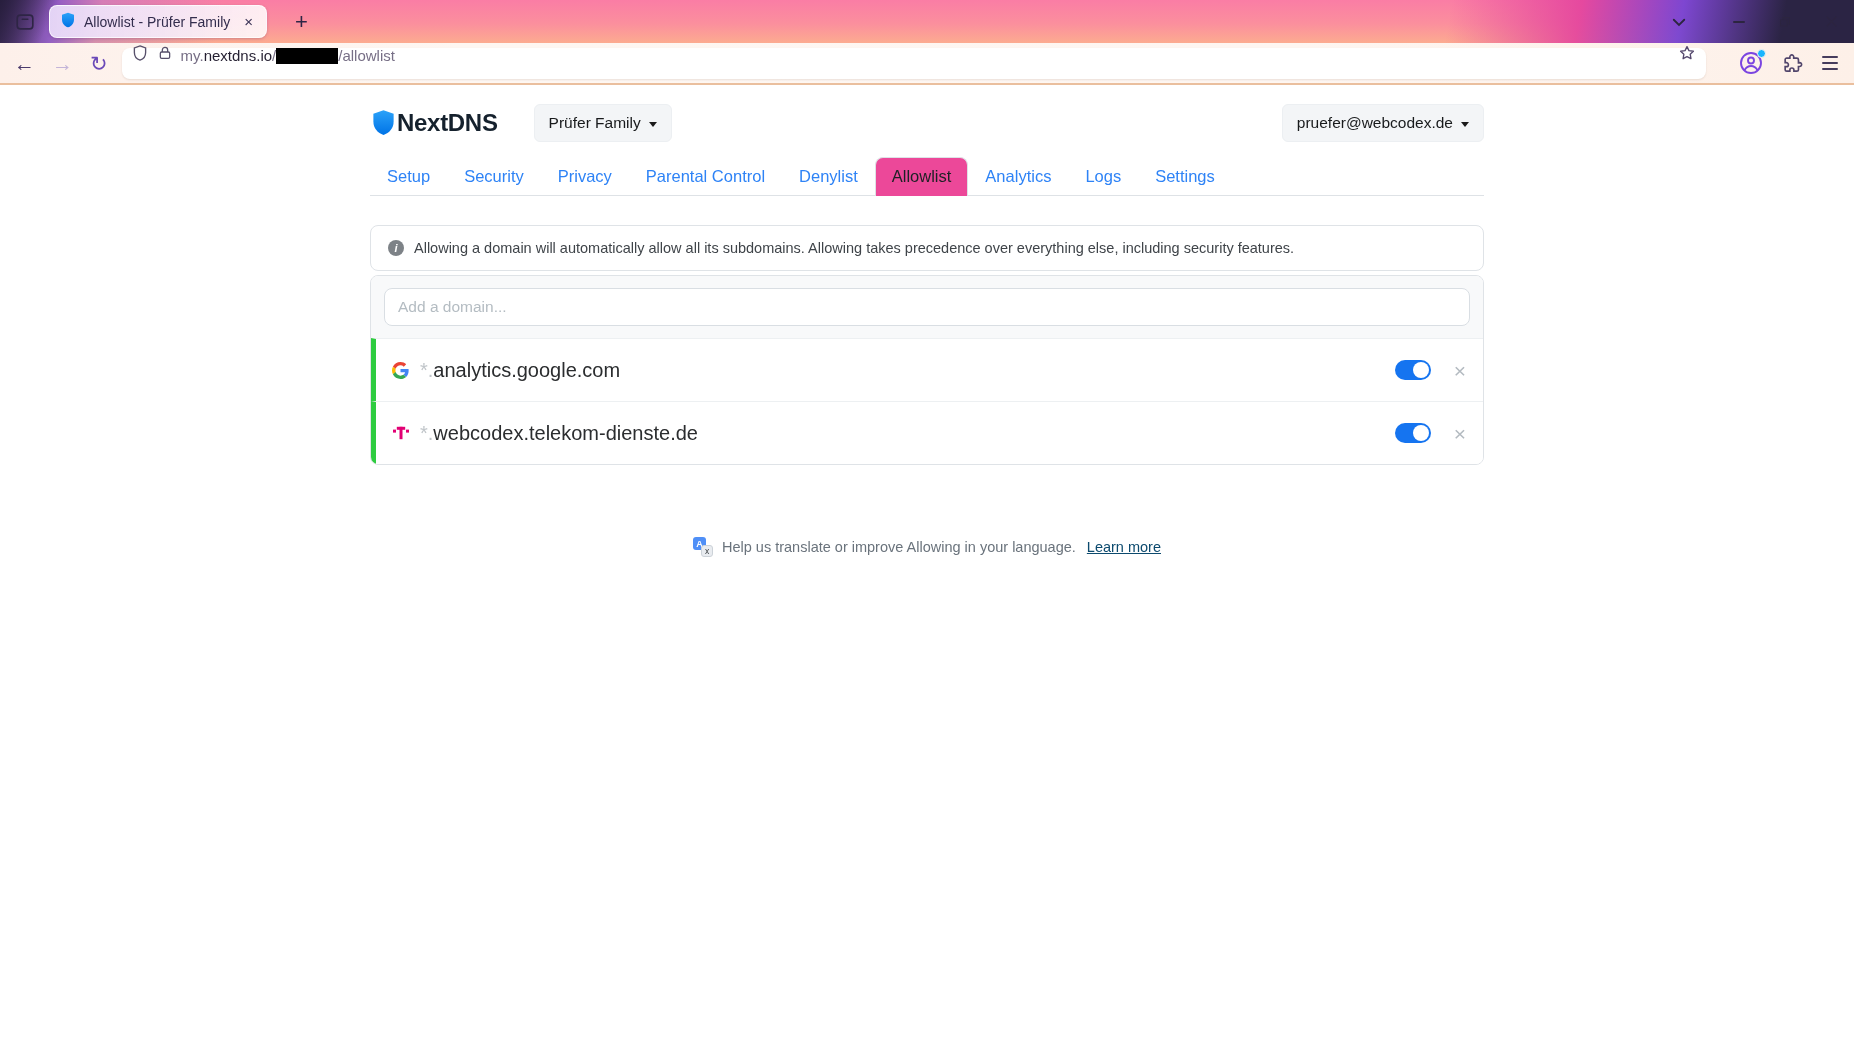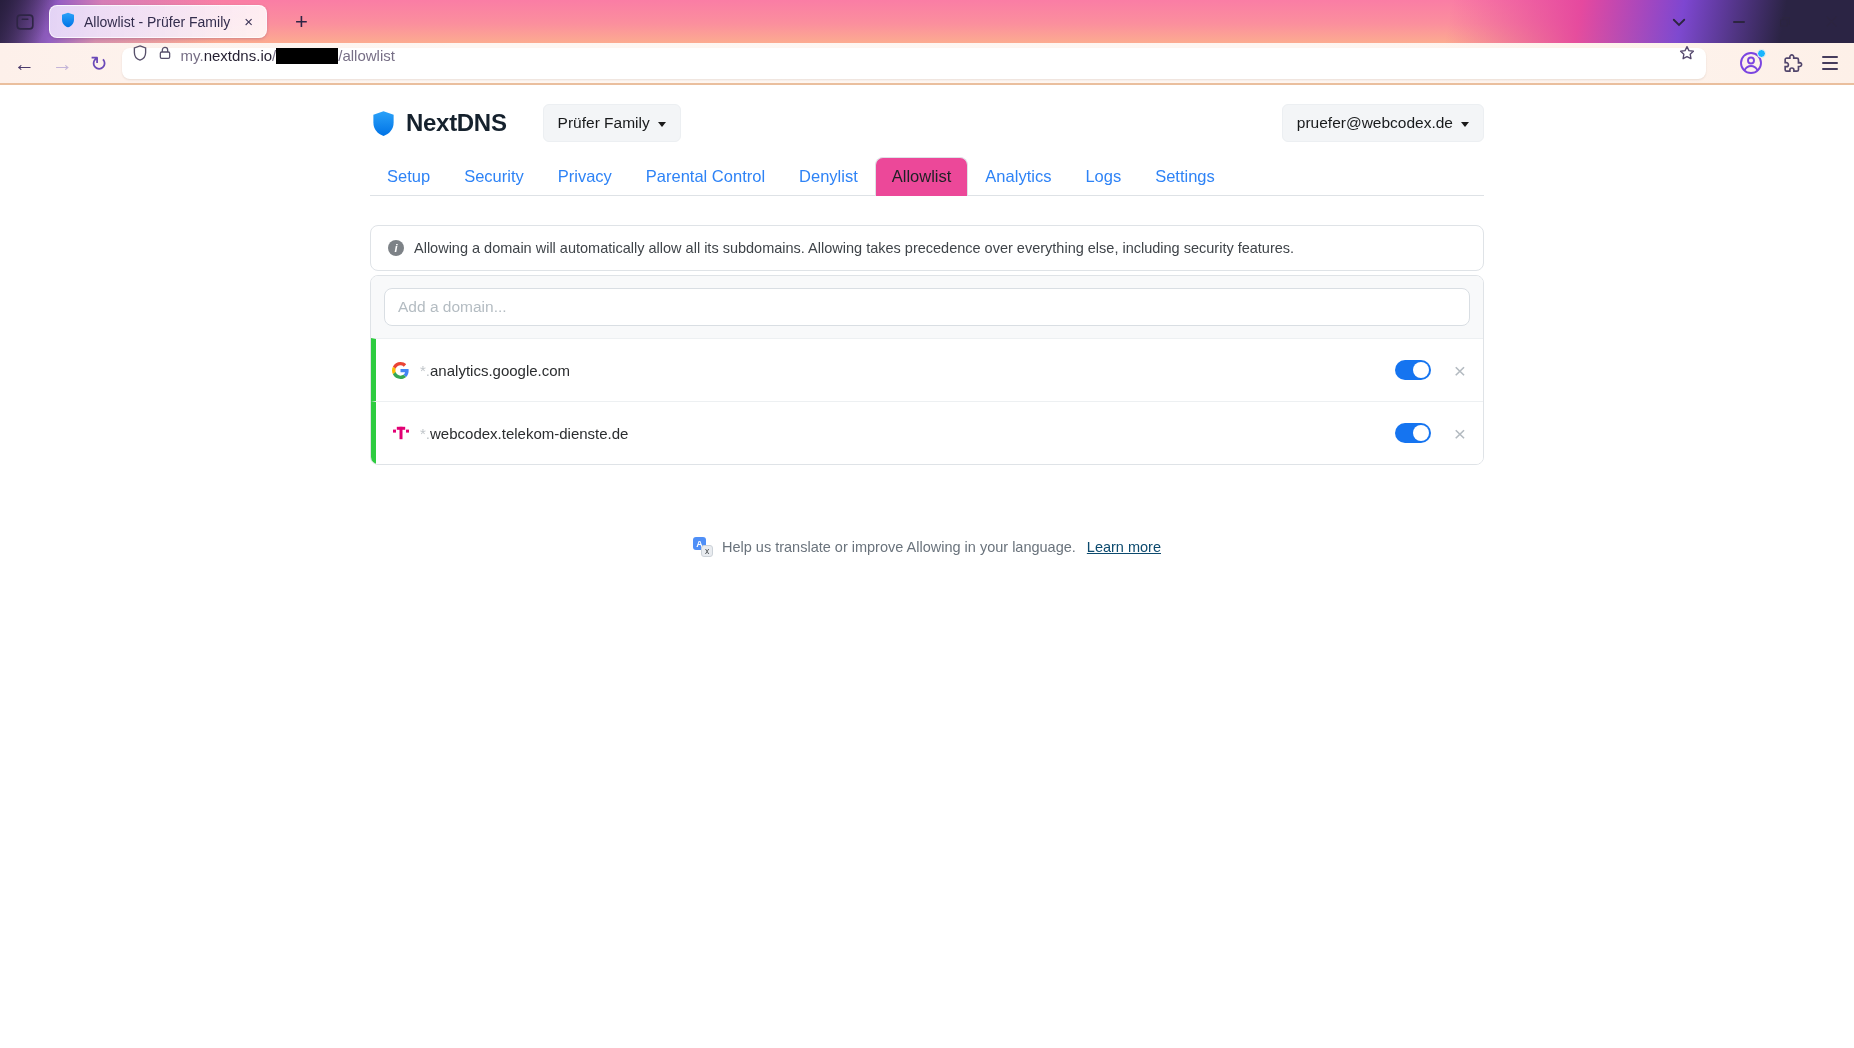--- a/index.html
+++ b/index.html
@@ -48,21 +48,21 @@
   .toolbtn { margin-left:19px; color:#51456b; display:flex; align-items:center; }
   .acct { position:relative; width:24px; height:24px; color:#7b45e0; }
   .acct-dot { position:absolute; top:-2px; right:-3px; width:9px; height:9px; border-radius:50%; background:#19b5fe; border:1.5px solid #fdf5ef; }
   .burger { display:flex; flex-direction:column; gap:4px; }
   .burger span { width:16px; height:2px; background:#463c5c; border-radius:1px; }
 
   
   .page { background:#fff; height:961px; }
   .container { width:1114px; margin:0 auto; }
   .site-header { display:flex; align-items:center; padding-top:19px; }
-  .brand { display:flex; align-items:center; gap:9px; }
+  .brand { display:flex; }
   .brand-name { font-size:24px; font-weight:800; color:#15212d; letter-spacing:-.3px; }
   .chip-btn {
     display:inline-flex; align-items:center; gap:8px; background:#f3f5f7; border:1px solid #eceff2;
     border-radius:6px; padding:9px 14px; font-size:15.5px; color:#181a1c;
   }
   .profile-btn { margin-left:36px; }
   .account-btn { margin-left:auto; }
   .caret { width:0; height:0; border-left:4.5px solid transparent; border-right:4.5px solid transparent; border-top:5px solid #1a1a1a; margin-top:2px; }
 
   .tabs { display:flex; border-bottom:1px solid #dee2e6; margin-top:15px; }
@@ -83,21 +83,21 @@
   .add-input {
     width:100%; height:38px; border:1px solid #d9dee3; border-radius:8px; padding:0 13px;
     font-size:15.5px; font-family:"Liberation Sans",sans-serif; color:#212529; background:#fff; outline:none;
   }
   .add-input::placeholder { color:#b4bcc2; }
   .entry {
     display:flex; align-items:center; height:63px; padding:0 17px 0 16px; background:#fff;
     border-left:5px solid #2ecc40; border-top:1px solid #edf0f2;
   }
   .fav { flex:none; width:17px; height:17px; margin-right:11px; display:flex; align-items:center; justify-content:center; }
-  .dom { font-size:15px; color:#2b2d2f;text-align:right; }
+  .dom { font-size:20px; color:#2b2d2f;text-align:right; }
   .wild { color:#c0c5c9; }
   .entry-right { margin-left:auto; display:flex; align-items:center; gap:23px; }
   .toggle { position:relative; width:36px; height:20px; border-radius:10px; background:#1574f0; }
   .toggle .knob { position:absolute; top:2px; right:2px; width:16px; height:16px; border-radius:50%; background:#fff; }
   .entry-x { font-size:21px; line-height:1; color:#b3bac0; }
 
   .tr-footer { margin-top:72px; display:flex; align-items:center; justify-content:center; gap:9px; font-size:14.5px; color:#6a737c; }
   .tr-icon { position:relative; width:20px; height:20px; flex:none; }
   .tr-back { position:absolute; left:0; top:0; width:13px; height:13px; background:#4f8ff7; border-radius:3px; color:#fff; font-size:9px; font-weight:bold; display:flex; align-items:center; justify-content:center; }
   .tr-front { position:absolute; right:0; bottom:0; width:12px; height:12px; background:#e9ecf0; border:1px solid #ccd2d8; border-radius:3px; color:#3c4043; font-size:8.5px; display:flex; align-items:center; justify-content:center; }

